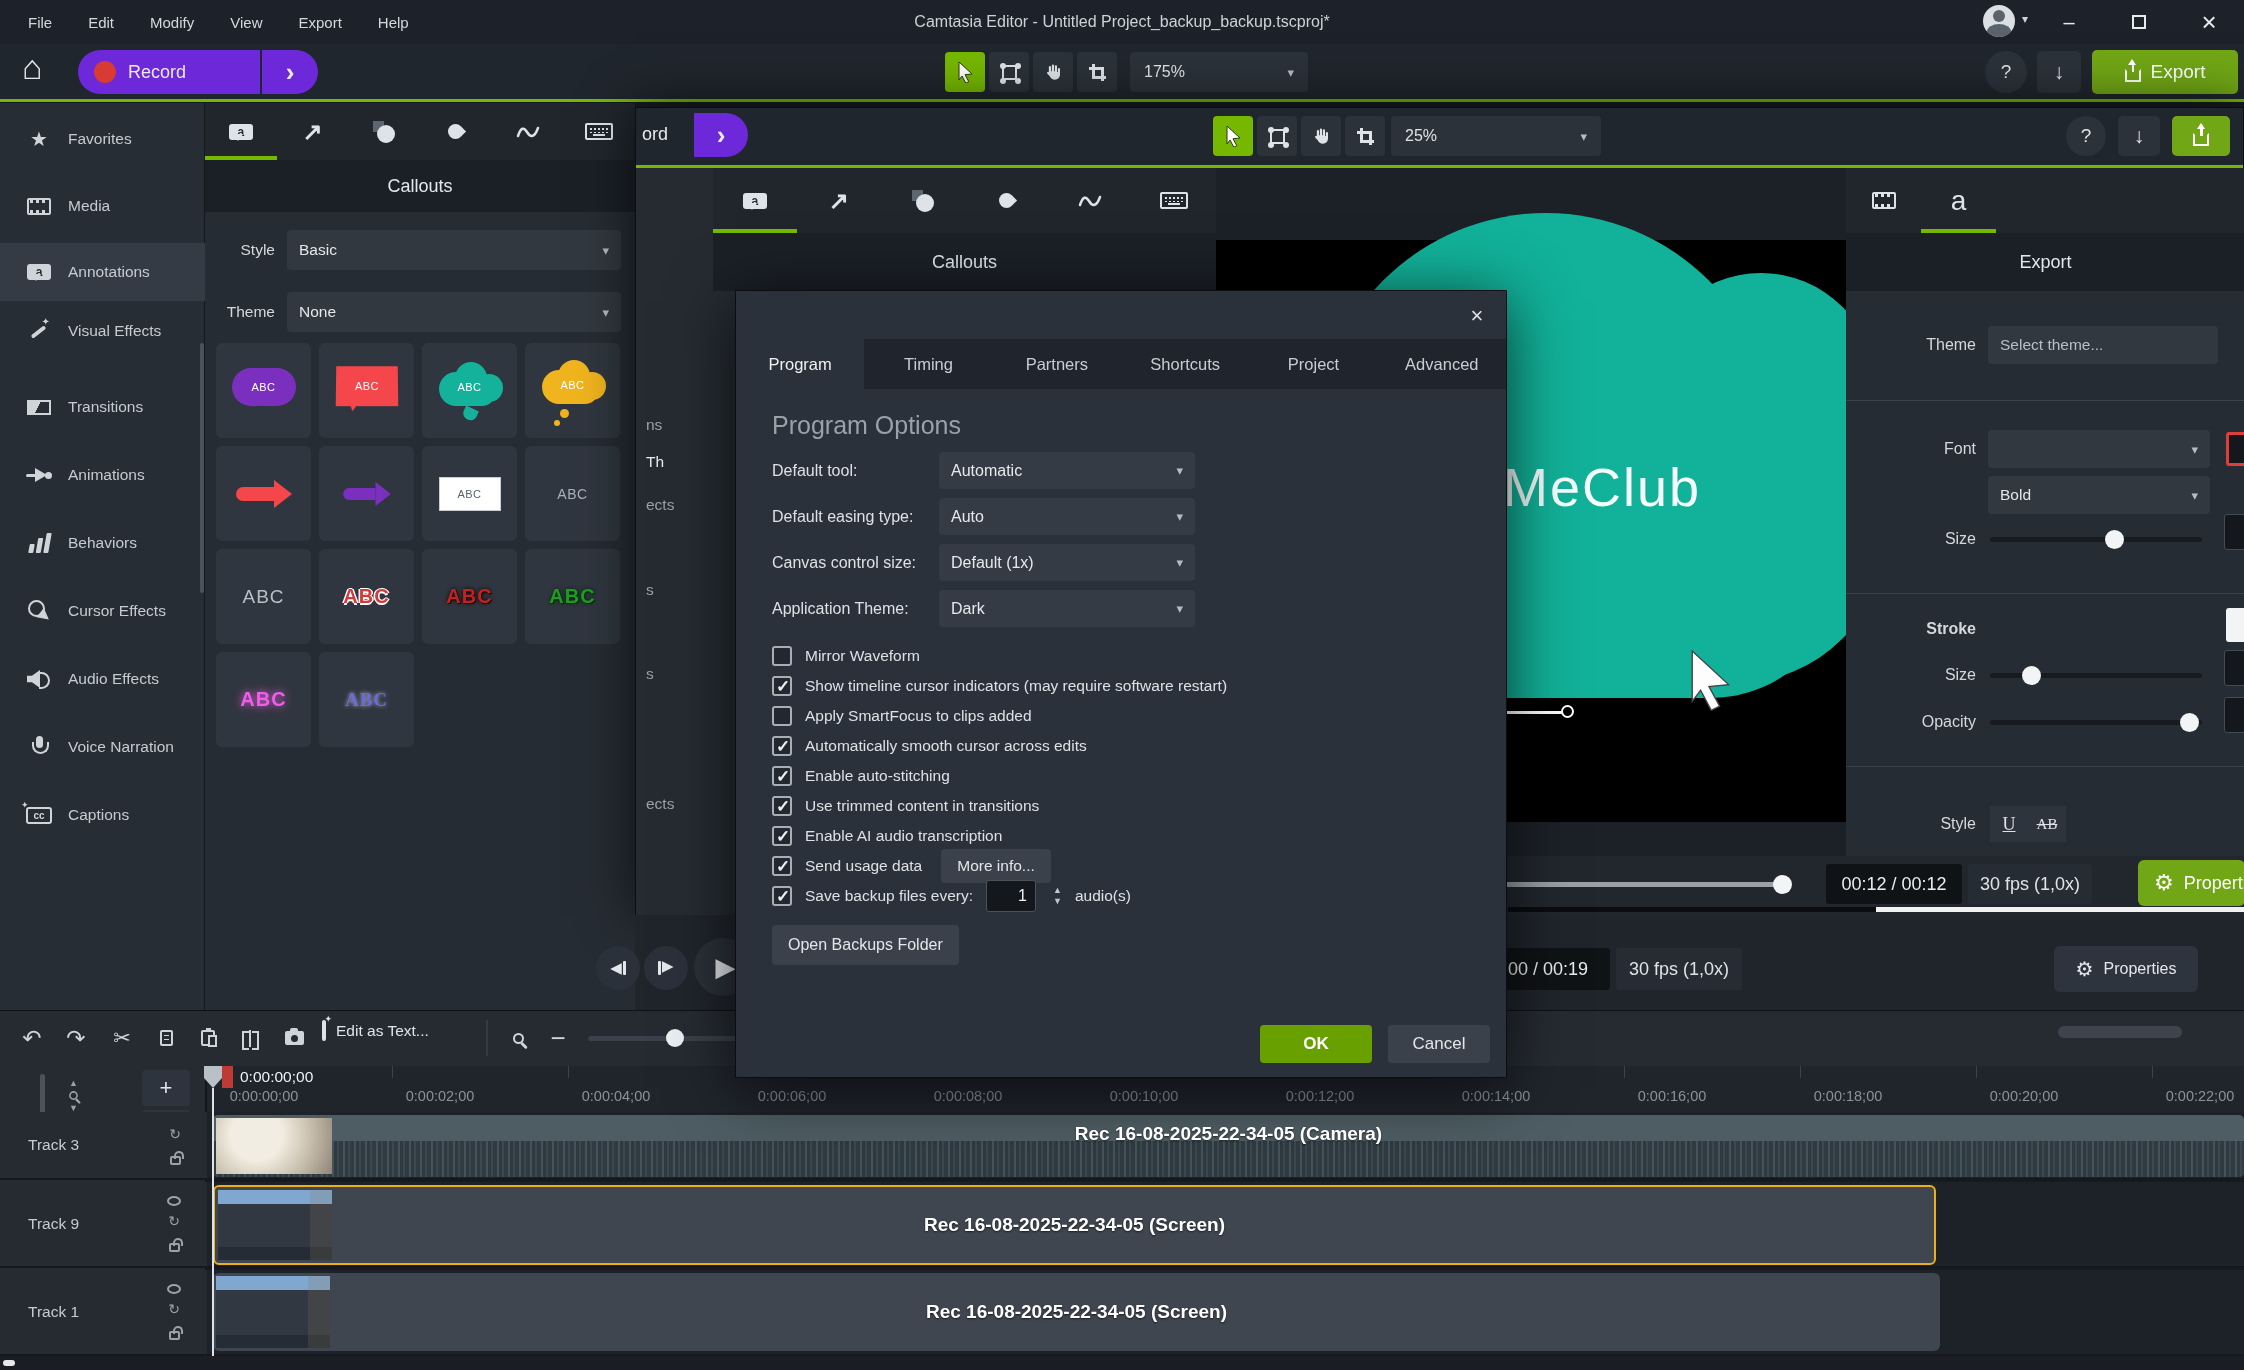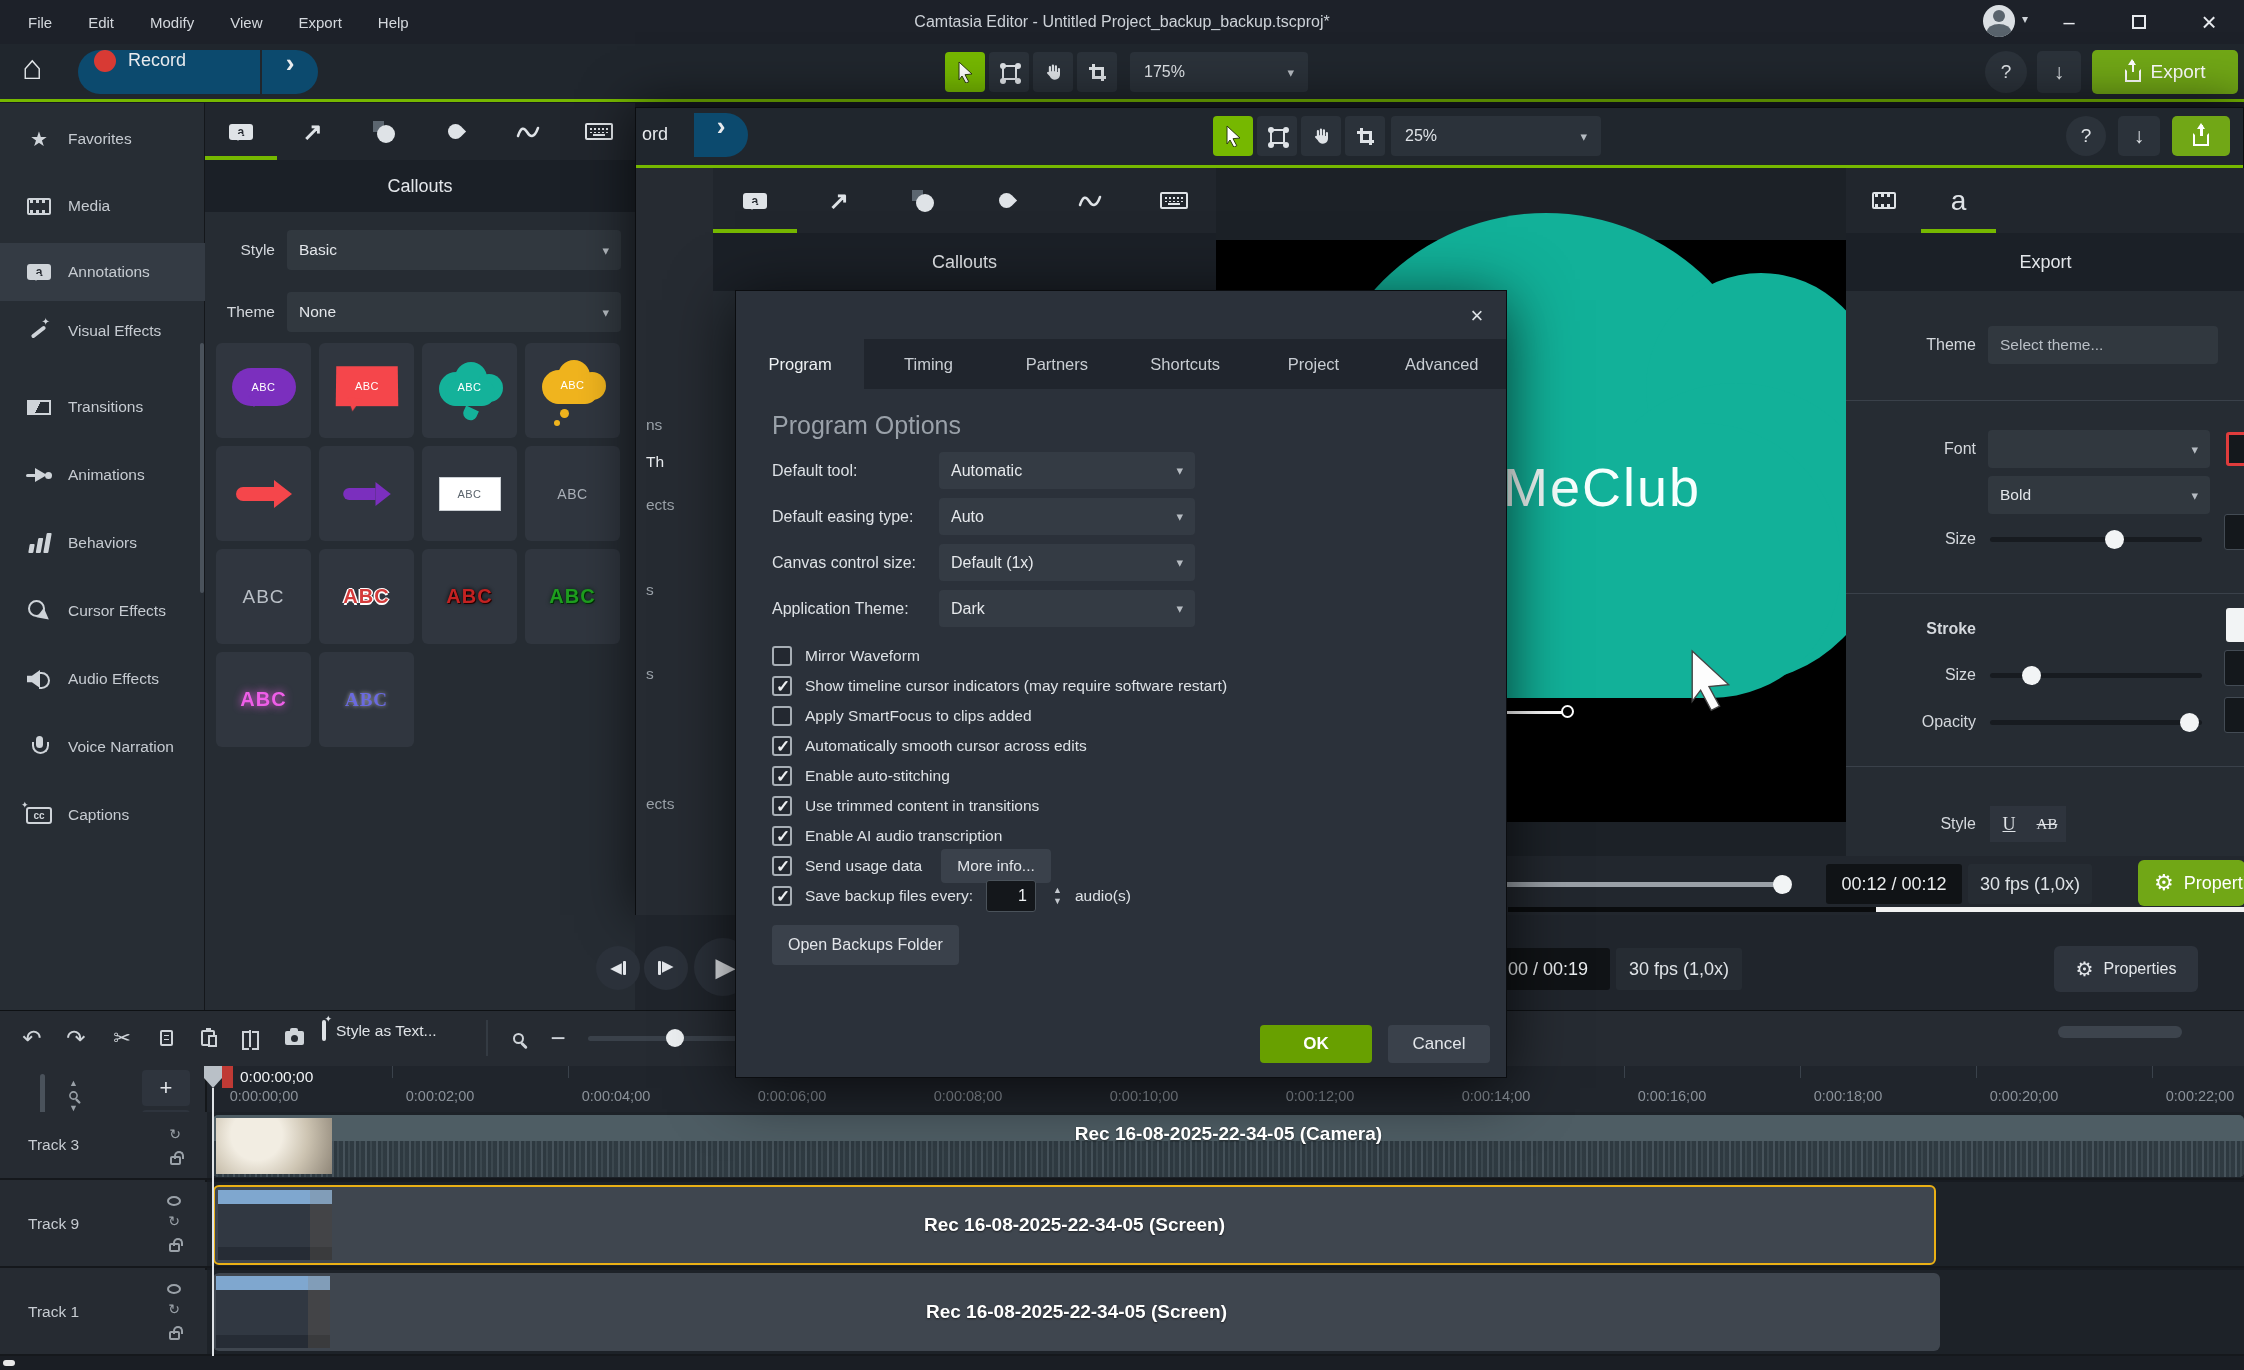--- a/index.html
+++ b/index.html
@@ -15,21 +15,21 @@
 .avatar{position:absolute;width:32px;height:32px;border-radius:50%;background:#dbdfe3;overflow:hidden}
 .avatar::before{content:"";position:absolute;left:10px;top:5px;width:12px;height:12px;border-radius:50%;background:#59636c}
 .avatar::after{content:"";position:absolute;left:4px;top:19px;width:24px;height:15px;border-radius:50% 50% 0 0;background:#59636c}
 .wc{position:absolute;top:0;height:44px;width:46px;display:flex;align-items:center;justify-content:center;color:#e7eaee;font-size:20px}
 .maxbox{width:14px;height:14px;border:2px solid #e7eaee}
 
 
 .toolbar{position:absolute;left:0;top:44px;width:2244px;height:55px;background:#20262d}
 .greenline{position:absolute;left:0;top:99px;width:2244px;height:3px;background:#76b800}
 .home{position:absolute;left:22px;top:48px;font-size:34px;color:#e3e7ea}
-.pill{position:absolute;background:#0c4a6e;height:44px;display:flex;align-items:flex-start}
+.pill{position:absolute;background:#6d28d9;height:44px;display:flex;align-items:center}
 .pill.rec{left:78px;top:50px;width:182px;border-radius:22px 0 0 22px;padding-left:16px;gap:12px}
 .pill.chv{left:262px;top:50px;width:56px;border-radius:0 22px 22px 0;justify-content:center}
 .reddot{width:22px;height:22px;border-radius:50%;background:#d83a34}
 .rec-label{font-size:18px;color:#e8ebee}
 .chev{font-size:26px;color:#e8ebee;font-weight:700;line-height:1}
 .toolbtn{position:absolute;width:40px;height:40px;border-radius:4px;background:#2b323a;display:flex;align-items:center;justify-content:center;color:#dfe3e7}
 .toolbtn.active{background:#76b800;color:#fff}
 .zoomdd{position:absolute;height:40px;background:#2b323a;border-radius:4px;display:flex;align-items:center;justify-content:space-between;padding:0 14px;font-size:16px;color:#dfe3e7}
 .circbtn{position:absolute;width:42px;height:42px;border-radius:50%;background:#2b323a;display:flex;align-items:center;justify-content:center;font-size:19px;color:#dfe3e7}
 .sqbtn{position:absolute;width:44px;height:42px;border-radius:5px;background:#2b323a;display:flex;align-items:center;justify-content:center;font-size:21px;font-weight:700;color:#dfe3e7}
@@ -677,21 +677,21 @@
   <div class="tli" style="left:232px">
       <span class="split-ic">
         <b></b>
       </span>
     </div>
   <div class="tli" style="left:276px">
       <span class="cam-ic"></span>
     </div>
   <div class="editastext" style="left:322px">
     <span style="position:relative"><span class="i-film" style="width:20px;height:15px"></span><span style="position:absolute;right:-6px;top:-8px;font-size:9px">✦</span></span>
-    <span>Style as Text...</span>
+    <span>Edit as Text...</span>
   </div>
   <div class="abs" style="left:486px;top:1020px;width:2px;height:36px;background:#343b43"></div>
   <div class="tli" style="left:500px">
       <span class="mag-ic"></span>
     </div>
   <div class="tli" style="left:540px;font-size:26px">−</div>
   <div class="tlslider" style="left:588px;width:150px">
       <span class="knob" style="left:78px"></span>
     </div>
   <div class="hscroll"></div>

